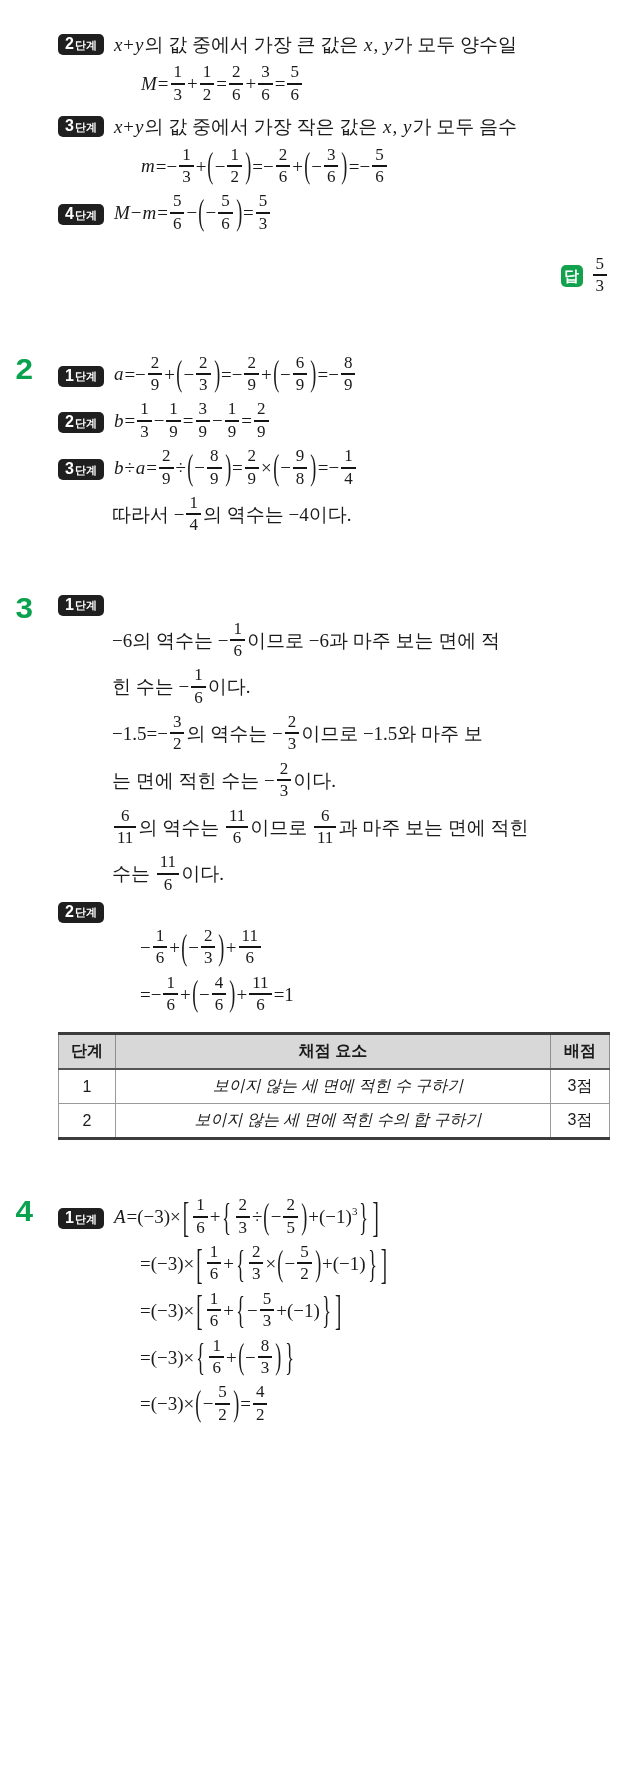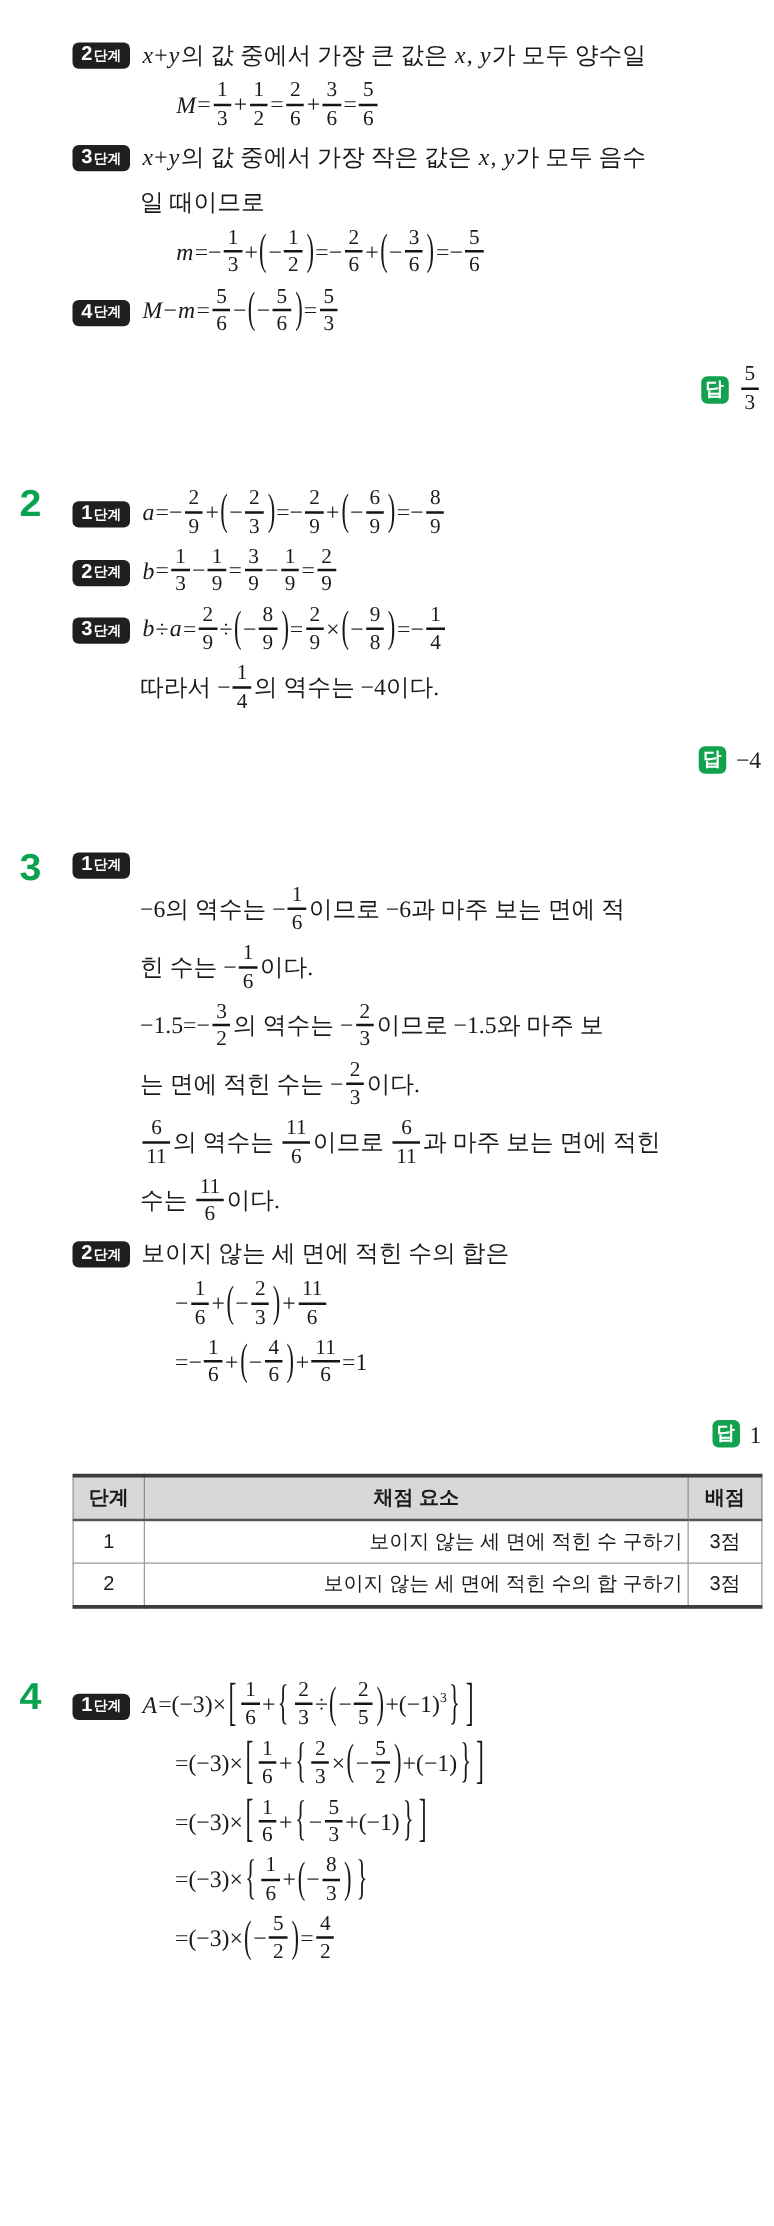--- a/index.html
+++ b/index.html
@@ -60,21 +60,21 @@
     font-size:16px;
     border-top:3px solid #3c3c3c;border-bottom:3px solid #3c3c3c;
   }
   table.grade th{
     background:#d8d8d8;font-weight:700;padding:6px 4px;
     border:1px solid #8f8f8f;border-bottom:2px solid #555;text-align:center;
   }
   table.grade td{
     border:1px solid #9a9a9a;padding:6px 4px;text-align:center;background:#fff;
   }
-  table.grade td.desc{text-align:right;padding-left:14px;}
+  table.grade td.desc{text-align:center;padding-left:14px;font-style:italic;}
   table.grade .c-step{width:48px;}
   table.grade .c-score{width:50px;margin-left:44px;}
 </style>
 </head>
 <body>
 
 <div id="page">
     <div class="problem">
       <div class="row step">
         <span class="stepbadge">
@@ -84,21 +84,20 @@
         <span class="content"><span class="v">x</span>+<span class="v">y</span>의 값 중에서 가장 큰 값은 <span class="v">x</span>, <span class="v">y</span>가 모두 양수일</span>
       </div>
       <div class="row eq content"><span class="v">M</span>=<span class="fr"><span class="nu">1</span><span class="de">3</span></span>+<span class="fr"><span class="nu">1</span><span class="de">2</span></span>=<span class="fr"><span class="nu">2</span><span class="de">6</span></span>+<span class="fr"><span class="nu">3</span><span class="de">6</span></span>=<span class="fr"><span class="nu">5</span><span class="de">6</span></span></div>
       <div class="row step">
         <span class="stepbadge">
           <span class="bn">3</span>
           <span class="bt">단계</span>
         </span>
         <span class="content"><span class="v">x</span>+<span class="v">y</span>의 값 중에서 가장 작은 값은 <span class="v">x</span>, <span class="v">y</span>가 모두 음수</span>
       </div>
-      <div class="row cont content">일 때이므로</div>
       <div class="row eq content"><span class="v">m</span>=−<span class="fr"><span class="nu">1</span><span class="de">3</span></span>+<span class="bd p">(</span>−<span class="fr"><span class="nu">1</span><span class="de">2</span></span><span class="bd p">)</span>=−<span class="fr"><span class="nu">2</span><span class="de">6</span></span>+<span class="bd p">(</span>−<span class="fr"><span class="nu">3</span><span class="de">6</span></span><span class="bd p">)</span>=−<span class="fr"><span class="nu">5</span><span class="de">6</span></span></div>
       <div class="row step">
         <span class="stepbadge">
           <span class="bn">4</span>
           <span class="bt">단계</span>
         </span>
         <span class="content"><span class="v">M</span>−<span class="v">m</span>=<span class="fr"><span class="nu">5</span><span class="de">6</span></span>−<span class="bd p">(</span>−<span class="fr"><span class="nu">5</span><span class="de">6</span></span><span class="bd p">)</span>=<span class="fr"><span class="nu">5</span><span class="de">3</span></span></span>
       </div>
       <div class="row ans"><span class="ansbadge">답</span><span class="ansval content"><span class="fr"><span class="nu">5</span><span class="de">3</span></span></span></div>
     </div>
@@ -119,46 +118,43 @@
         <span class="content"><span class="v">b</span>=<span class="fr"><span class="nu">1</span><span class="de">3</span></span>−<span class="fr"><span class="nu">1</span><span class="de">9</span></span>=<span class="fr"><span class="nu">3</span><span class="de">9</span></span>−<span class="fr"><span class="nu">1</span><span class="de">9</span></span>=<span class="fr"><span class="nu">2</span><span class="de">9</span></span></span>
       </div>
       <div class="row step">
         <span class="stepbadge">
           <span class="bn">3</span>
           <span class="bt">단계</span>
         </span>
         <span class="content"><span class="v">b</span>÷<span class="v">a</span>=<span class="fr"><span class="nu">2</span><span class="de">9</span></span>÷<span class="bd p">(</span>−<span class="fr"><span class="nu">8</span><span class="de">9</span></span><span class="bd p">)</span>=<span class="fr"><span class="nu">2</span><span class="de">9</span></span>×<span class="bd p">(</span>−<span class="fr"><span class="nu">9</span><span class="de">8</span></span><span class="bd p">)</span>=−<span class="fr"><span class="nu">1</span><span class="de">4</span></span></span>
       </div>
       <div class="row cont content">따라서 −<span class="fr"><span class="nu">1</span><span class="de">4</span></span>의 역수는 −4이다.</div>
-      <div class="row ans"><span class="ansbadge">답</span><span class="ansval content">−4</span></div>
     </div>
     <div class="problem">
       <span class="pnum">3</span>
       <div class="row step">
         <span class="stepbadge">
           <span class="bn">1</span>
           <span class="bt">단계</span>
         </span>
       </div>
       <div class="row cont content">−6의 역수는 −<span class="fr"><span class="nu">1</span><span class="de">6</span></span>이므로 −6과 마주 보는 면에 적</div>
       <div class="row cont content">힌 수는 −<span class="fr"><span class="nu">1</span><span class="de">6</span></span>이다.</div>
       <div class="row cont content">−1.5=−<span class="fr"><span class="nu">3</span><span class="de">2</span></span>의 역수는 −<span class="fr"><span class="nu">2</span><span class="de">3</span></span>이므로 −1.5와 마주 보</div>
       <div class="row cont content">는 면에 적힌 수는 −<span class="fr"><span class="nu">2</span><span class="de">3</span></span>이다.</div>
       <div class="row cont content"><span class="fr"><span class="nu">6</span><span class="de">11</span></span>의 역수는 <span class="fr"><span class="nu">11</span><span class="de">6</span></span>이므로 <span class="fr"><span class="nu">6</span><span class="de">11</span></span>과 마주 보는 면에 적힌</div>
       <div class="row cont content">수는 <span class="fr"><span class="nu">11</span><span class="de">6</span></span>이다.</div>
       <div class="row step">
         <span class="stepbadge">
           <span class="bn">2</span>
           <span class="bt">단계</span>
         </span>
-        <span class="content">보이지 않는 세 면에 적힌 수의 합은</span>
       </div>
       <div class="row eq content">−<span class="fr"><span class="nu">1</span><span class="de">6</span></span>+<span class="bd p">(</span>−<span class="fr"><span class="nu">2</span><span class="de">3</span></span><span class="bd p">)</span>+<span class="fr"><span class="nu">11</span><span class="de">6</span></span></div>
       <div class="row eq content">=−<span class="fr"><span class="nu">1</span><span class="de">6</span></span>+<span class="bd p">(</span>−<span class="fr"><span class="nu">4</span><span class="de">6</span></span><span class="bd p">)</span>+<span class="fr"><span class="nu">11</span><span class="de">6</span></span>=1</div>
-      <div class="row ans"><span class="ansbadge">답</span><span class="ansval content">1</span></div>
       <table class="grade">
         <thead>
           <tr>
             <th class="c-step">단계</th>
             <th class="">채점 요소</th>
             <th class="c-score">배점</th>
           </tr>
         </thead>
         <tbody>
           <tr>

